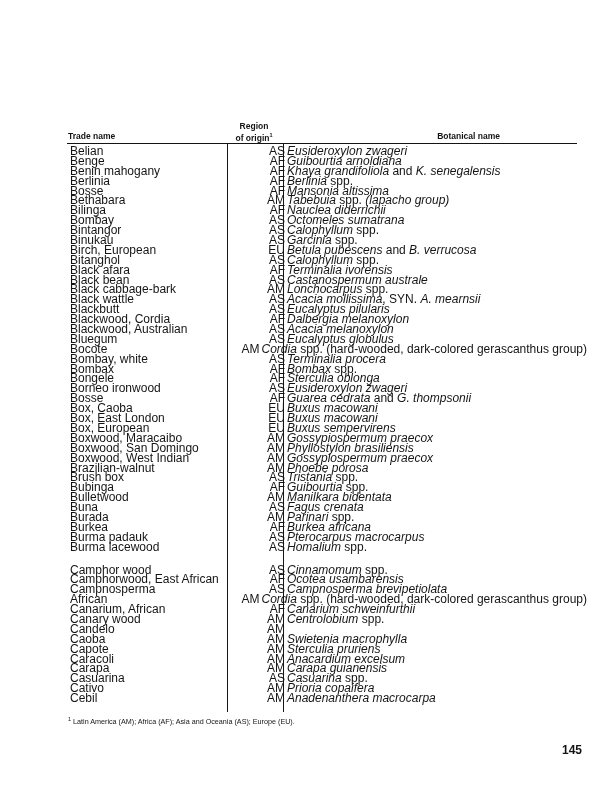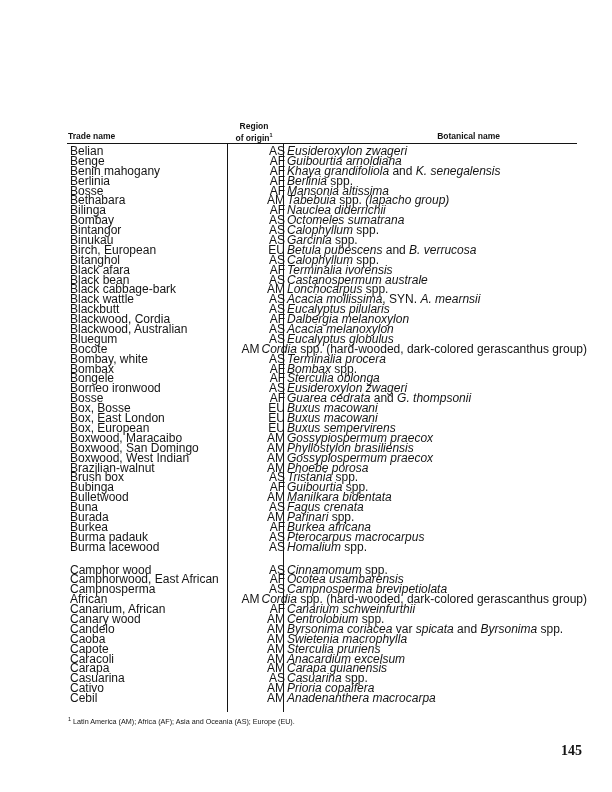--- a/index.html
+++ b/index.html
@@ -24,21 +24,21 @@
 
   .rows { position: absolute; left: 67px; top: 147px; width: 520px; font-size: 12px; line-height: 9.9px; }
   .row { display: flex; height: 9.9px; white-space: nowrap; }
   .row.gap { height: 13px; }
   .cell.trade { width: 160px; padding-left: 3px; }
   .cell.region { width: 55px; text-align: right; }
   .cell.botanical { padding-left: 2px; }
   .cell.botanical i { font-style: italic; }
 
   .footnote { position: absolute; left: 68px; top: 716px; font-size: 7.2px; }
-  .page-number { position: absolute; right: 30px; top: 743px; font-size: 14px; font-weight: bold; font-family: Liberation Serif, serif; }
+  .page-number { position: absolute; right: 30px; top: 743px; font-size: 12px; font-weight: bold; }
 </style>
 </head>
 <body>
 
 <div class="col-header trade-h">Trade name</div>
 
 <div class="col-header region-h">
   <div>Region</div>
   <div><span>of origin</span><sup>1</sup></div>
 </div>
@@ -174,21 +174,21 @@
       <span class="cell trade">Borneo ironwood</span>
       <span class="cell region">AS</span>
       <span class="cell botanical"><i>Eusideroxylon zwageri</i></span>
     </div>
     <div class="row">
       <span class="cell trade">Bosse</span>
       <span class="cell region">AF</span>
       <span class="cell botanical"><i>Guarea cedrata</i><span> and </span><i>G. thompsonii</i></span>
     </div>
     <div class="row">
-      <span class="cell trade">Box, Bosse</span>
+      <span class="cell trade">Box, Caoba</span>
       <span class="cell region">EU</span>
       <span class="cell botanical"><i>Buxus macowani</i></span>
     </div>
     <div class="row">
       <span class="cell trade">Box, East London</span>
       <span class="cell region">EU</span>
       <span class="cell botanical"><i>Buxus macowani</i></span>
     </div>
     <div class="row">
       <span class="cell trade">Box, European</span>
@@ -282,21 +282,20 @@
       <span class="cell botanical"><i>Canarium schweinfurthii</i></span>
     </div>
     <div class="row">
       <span class="cell trade">Canary wood</span>
       <span class="cell region">AM</span>
       <span class="cell botanical"><i>Centrolobium</i><span> spp.</span></span>
     </div>
     <div class="row">
       <span class="cell trade">Candelo</span>
       <span class="cell region">AM</span>
-      <span class="cell botanical"><i>Byrsonima coriacea</i><span> var </span><i>spicata</i><span> and </span><i>Byrsonima</i><span> spp.</span></span>
     </div>
     <div class="row">
       <span class="cell trade">Caoba</span>
       <span class="cell region">AM</span>
       <span class="cell botanical"><i>Swietenia macrophylla</i></span>
     </div>
     <div class="row">
       <span class="cell trade">Capote</span>
       <span class="cell region">AM</span>
       <span class="cell botanical"><i>Sterculia pruriens</i></span>

